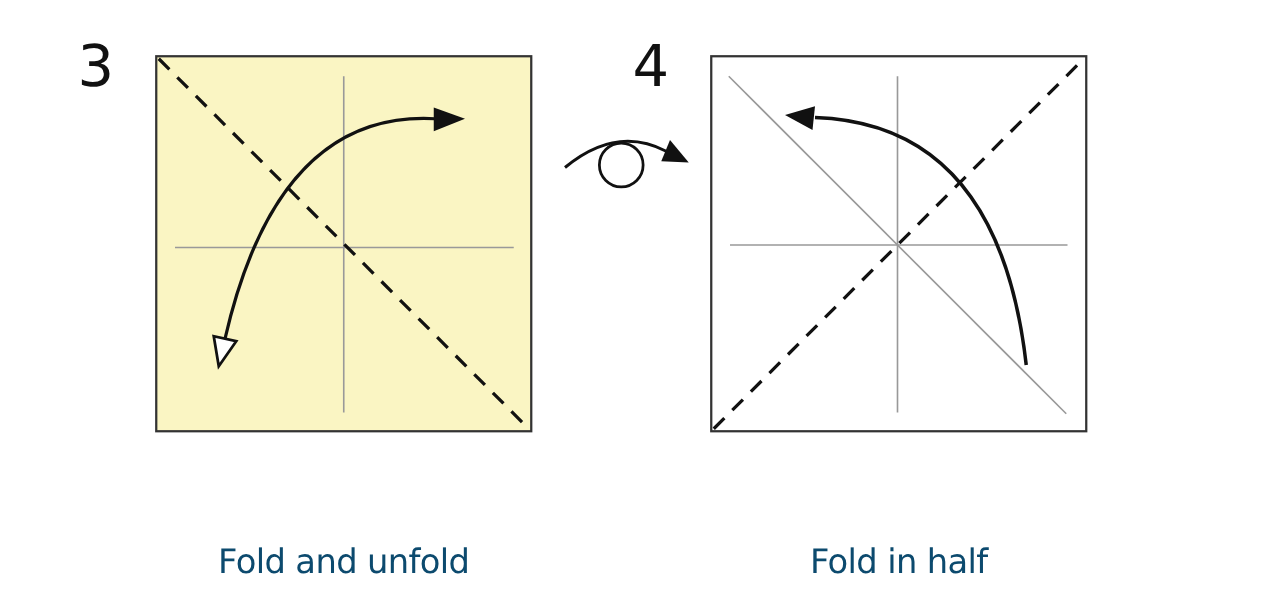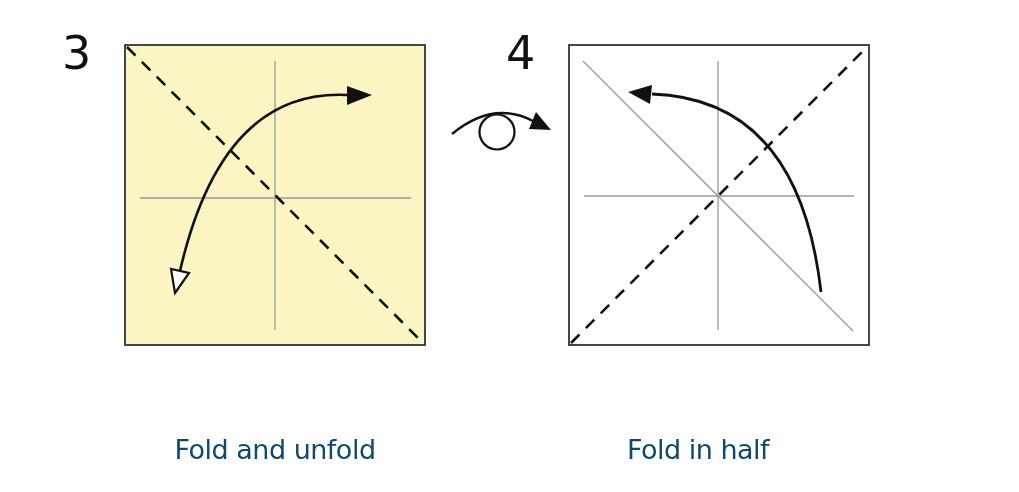--- a/index.html
+++ b/index.html
@@ -36,21 +36,21 @@
     top: 404px;
     width: 300px;
     text-align: center;
     color: #0c4a6e;
     font-size: 27px;
     letter-spacing: -0.5px;
     white-space: nowrap;
     margin-top: 30px;
   }
   .caption.c3 { left: 125px; }
-  .caption.c4 { left: 548px; }
+  .caption.c4 { left: 569px; }
 </style>
 </head>
 <body>
 
 <div class="canvas">
 
   <svg class="diagram-svg" viewBox="0 0 1019 492">
 
     <g>
       <rect x="125" y="45" width="300" height="300" stroke="#333333" stroke-width="1.8" fill="#FAF5C3"></rect>

